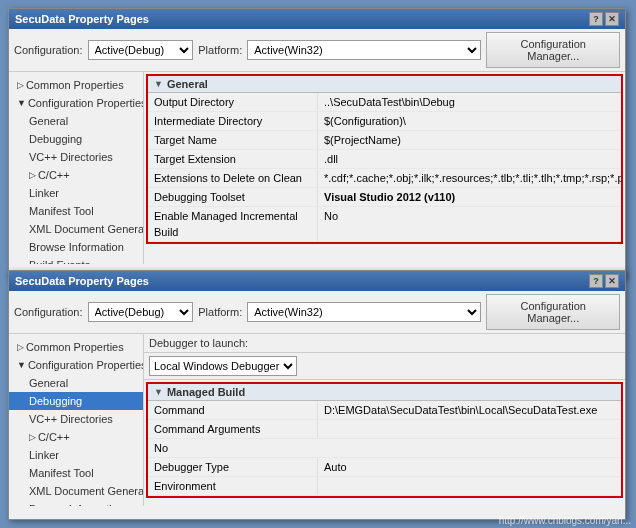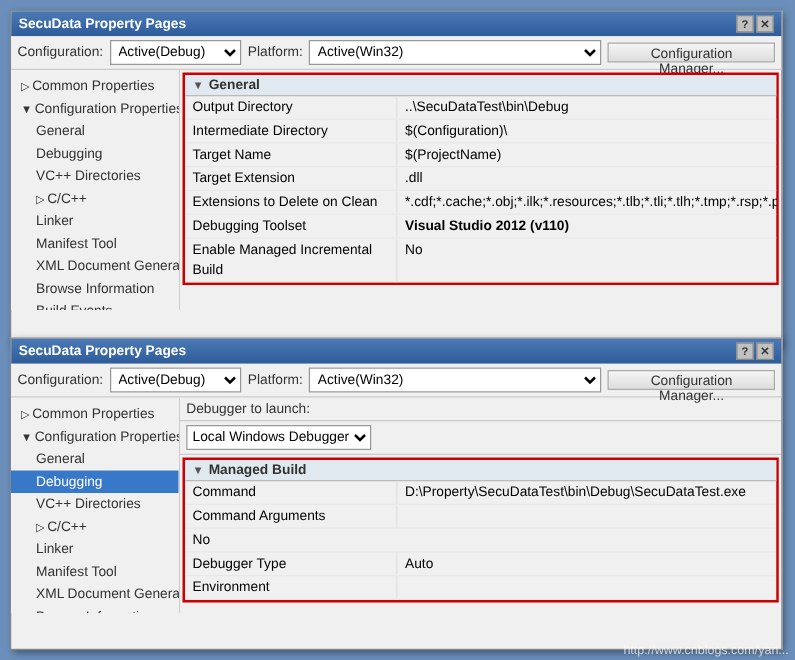--- a/index.html
+++ b/index.html
@@ -64,21 +64,21 @@
       padding: 0 2px;
     }
 
     .config-select { width: 110px; }
     .platform-select { width: 244px; }
 
     .config-mgr-btn {
       background: linear-gradient(to bottom, #f5f5f5, #ddd);
       border: 1px solid #aaa;
       padding: 2px 8px;
-      height: 16px;
+      height: 36px;
       font-size: 11px;
       cursor: pointer;
       color: #333;
     }
 
     .main-content {
       display: flex;
       height: calc(100% - 50px);
     }
 
@@ -373,21 +373,21 @@
         </div>
         <div class="scroll-area">
           <div class="red-border-box">
             <div class="section-header">
               <span class="section-triangle">▼</span>
               <span>Managed Build</span>
             </div>
             <div class="prop-table">
               <div class="prop-row">
                 <div class="prop-name">Command</div>
-                <div class="prop-value">D:\Property\SecuDataTest\bin\Debug\SecuDataTest.exe</div>
+                <div class="prop-value">D:\EMGData\SecuDataTest\bin\Local\SecuDataTest.exe</div>
               </div>
               <div class="prop-row">
                 <div class="prop-name">Command Arguments</div>
                 <div class="prop-value"></div>
               </div>
               <div class="prop-row">
                 <div class="prop-value">No</div>
               </div>
               <div class="prop-row">
                 <div class="prop-name">Debugger Type</div>

